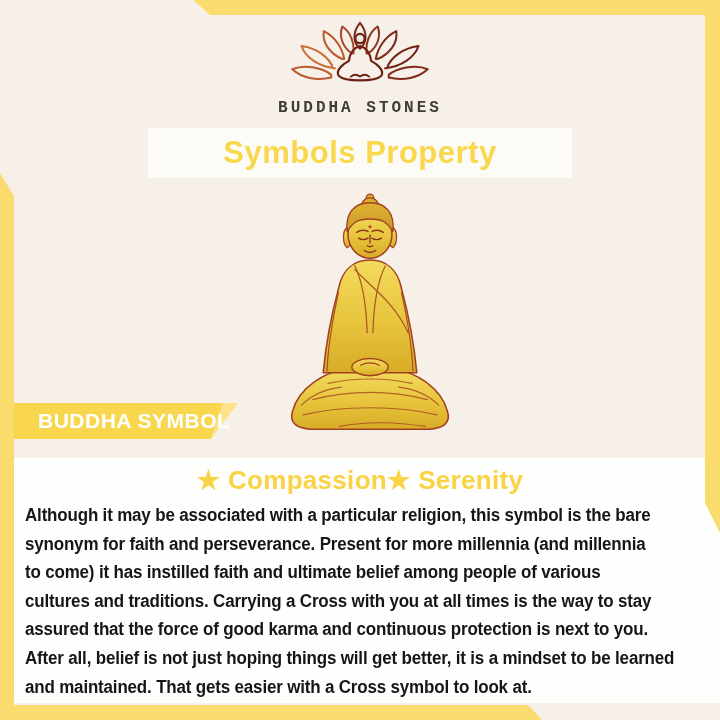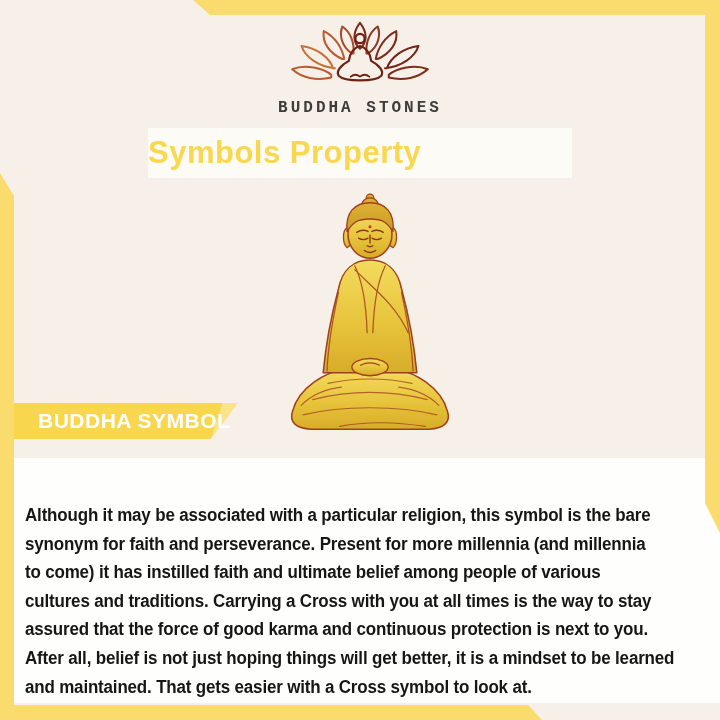--- a/index.html
+++ b/index.html
@@ -11,21 +11,21 @@
   .frame-overlay{position:absolute;left:0;top:0;width:720px;height:720px;z-index:5;pointer-events:none;}
   .brand-name{
     position:absolute;left:0;top:99px;width:720px;text-align:center;
     font-family:Liberation Mono, monospace;font-size:16px;font-weight:600;
     letter-spacing:3px;color:var(--brand-text,#3F3C3A);z-index:2;
   }
   .logo{position:absolute;left:281px;top:20px;width:158px;height:78px;z-index:2;}
   .banner{
     position:absolute;left:148px;top:128px;width:424px;height:50px;
     background:var(--banner-background,#FDFBF5);z-index:3;
-    display:flex;align-items:center;
+    display:flex;align-items:center;justify-content:center;
   }
   .banner-title{
     font-size:31px;font-weight:bold;color:var(--banner-text-yellow,#F9D74E);
     letter-spacing:0.5px;
   }
   .buddha{position:absolute;left:284px;top:186px;width:172px;height:260px;z-index:2;}
   .content-box{
     position:absolute;left:14px;top:458px;width:706px;height:245px;
     background:var(--content-background,#FEFEFD);z-index:1;
   }
@@ -146,20 +146,21 @@
   </svg>
 
   <div class="ribbon">
     <svg class="ribbon-svg" width="235" height="36" viewBox="0 0 235 36">
       <polygon points="0,0 209,0 197,36 0,36" style="fill:var(--ribbon-yellow,#F8D74F)"></polygon>
       <polygon points="209,0 224,0 197,36" style="fill:var(--ribbon-tip-yellow,#FBE389)"></polygon>
     </svg>
     <span class="ribbon-label">BUDDHA SYMBOL</span>
   </div>
 
+  <h2 class="content-heading">★ Compassion★ Serenity</h2>
 
   <p class="content-body">Although it may be associated with a particular religion, this symbol is the bare
 synonym for faith and perseverance. Present for more millennia (and millennia
 to come) it has instilled faith and ultimate belief among people of various
 cultures and traditions. Carrying a Cross with you at all times is the way to stay
 assured that the force of good karma and continuous protection is next to you.
 After all, belief is not just hoping things will get better, it is a mindset to be learned
 and maintained. That gets easier with a Cross symbol to look at.</p>
 
 </div>

